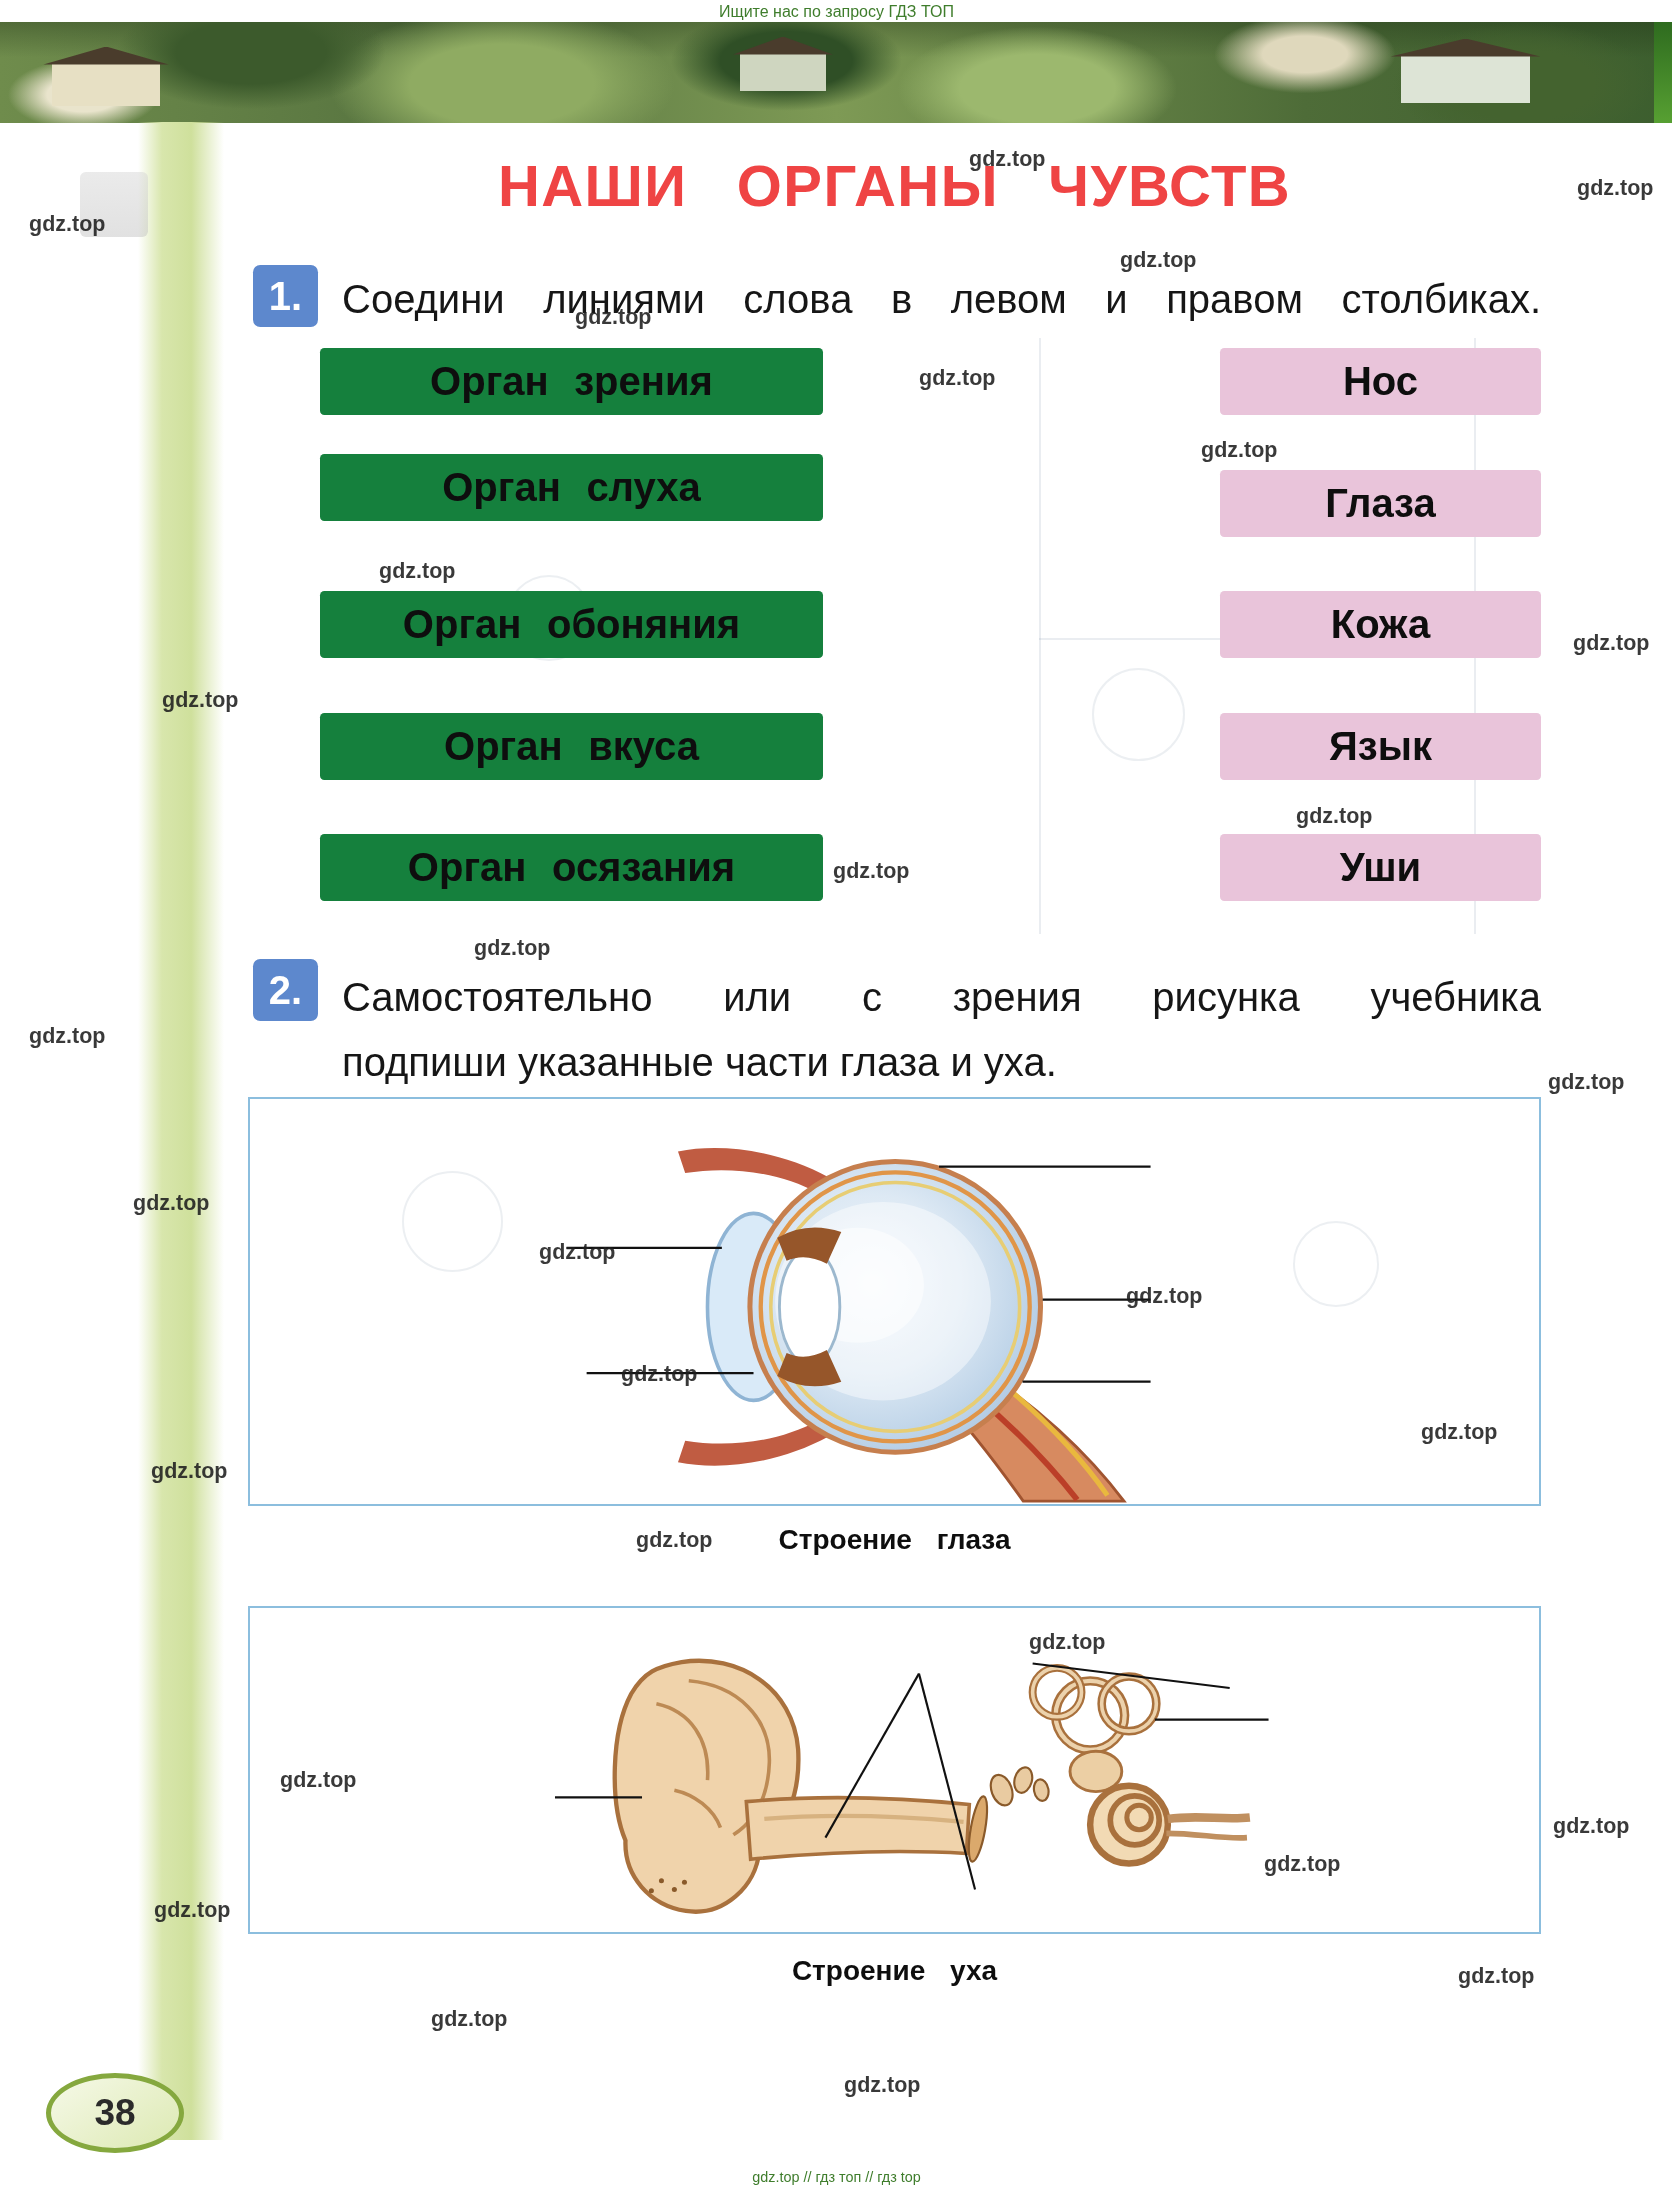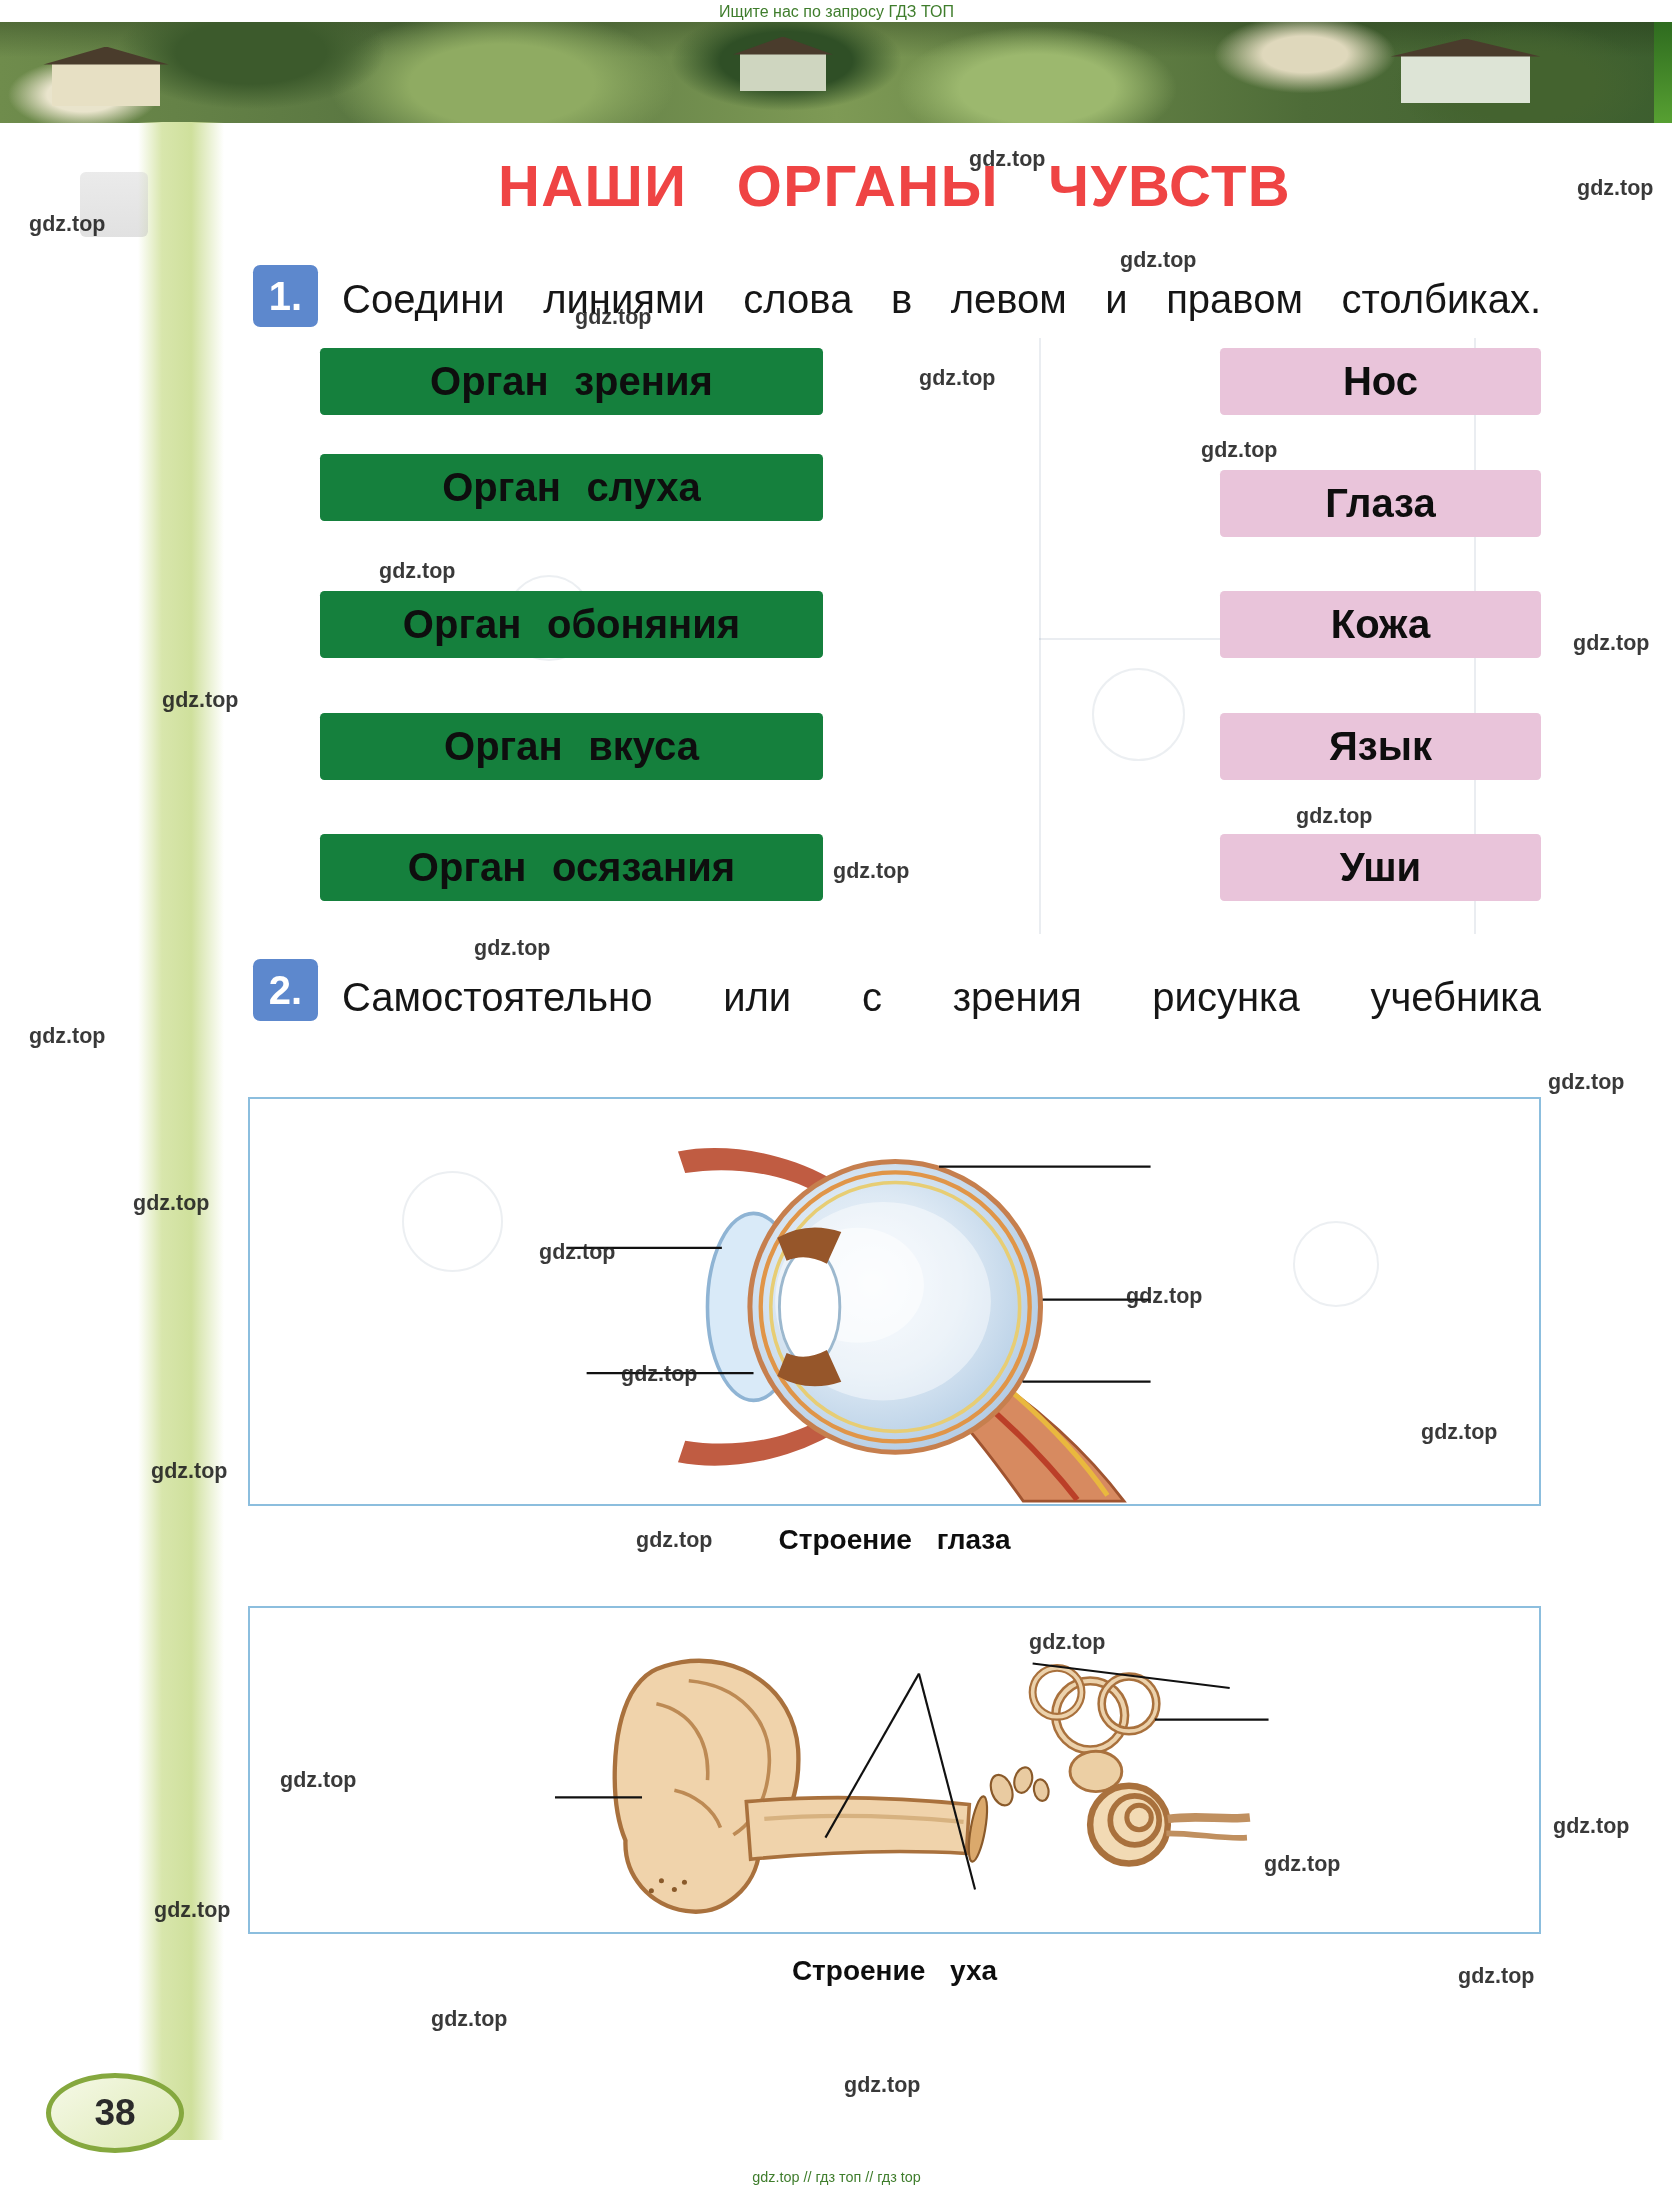--- a/index.html
+++ b/index.html
@@ -155,20 +155,21 @@
 
   <div class="box pink" style="top:348px">Нос</div>
   <div class="box pink" style="top:470px">Глаза</div>
   <div class="box pink" style="top:591px">Кожа</div>
   <div class="box pink" style="top:713px">Язык</div>
   <div class="box pink" style="top:834px">Уши</div>
 
   <div class="badge" style="top:959px">2.</div>
   <div class="instr" style="top:965px">
     <div class="jline">Самостоятельно или с зрения рисунка учебника</div>
+    <div>подпиши указанные части глаза и уха.</div>
   </div>
 
   <div class="frame" style="top:1097px;height:409px">
     <svg viewBox="0 0 1792 561">
       <defs>
         <radialGradient id="gEye" cx="42%" cy="42%" r="68%">
           <stop offset="0%" stop-color="#f4f8fc"></stop>
           <stop offset="45%" stop-color="#dde9f4"></stop>
           <stop offset="80%" stop-color="#bdd3e8"></stop>
           <stop offset="100%" stop-color="#a9c3dd"></stop>

